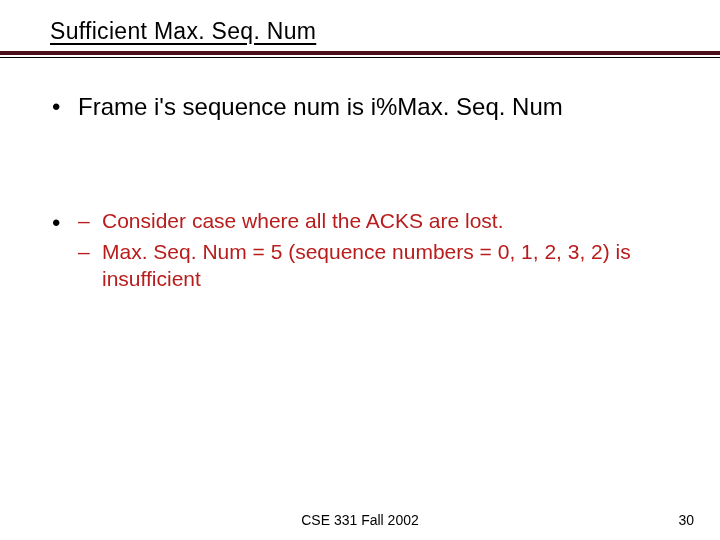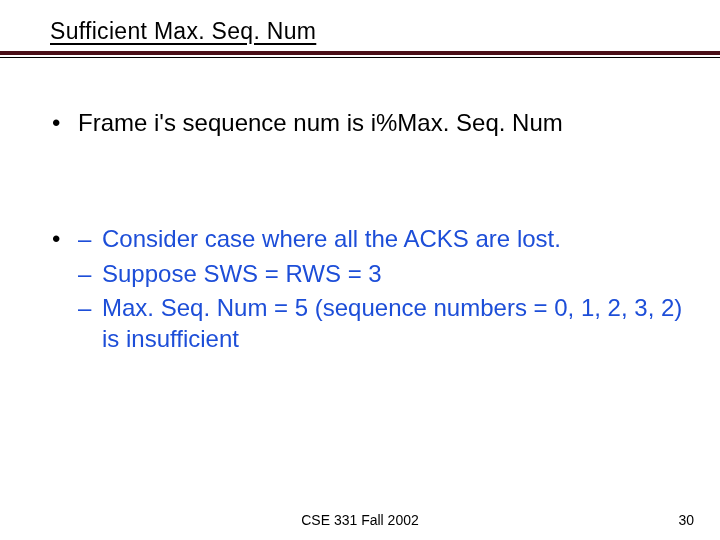--- a/index.html
+++ b/index.html
@@ -26,21 +26,21 @@
     margin-right: -28px;
   }
   .rule-thin {
     border: none;
     border-top: 1px solid #000;
     margin-top: 2px;
     margin-left: -50px;
     margin-right: -28px;
   }
   .content {
-    margin-top: 50px;
+    margin-top: 34px;
   }
   ul.level1 {
     list-style: none;
     padding-left: 0;
   }
   ul.level1 > li {
     font-size: 24px;
     color: #000;
     position: relative;
     padding-left: 28px;
@@ -55,22 +55,22 @@
     font-size: 24px;
   }
   .gap-lg { height: 34px; }
   .gap-md { height: 30px; }
   ul.level2 {
     list-style: none;
     padding-left: 0;
     margin-top: 12px;
   }
   ul.level2 > li {
-    font-size: 24px;
-    color: #1d4ed8;
+    font-size: 21px;
+    color: #b91c1c;
     position: relative;
     padding-left: 24px;
     margin-bottom: 4px;
     line-height: 1.28;
   }
   ul.level2 > li::before {
     content: "–";
     position: absolute;
     left: 0;
     top: 0;
@@ -108,21 +108,20 @@
     <li>Frame i's sequence num is i%Max. Seq. Num</li>
   </ul>
   <div class="gap-lg"></div>
   <ul class="level1">
   </ul>
   <div class="gap-md"></div>
   <ul class="level1">
     <li>
       <ul class="level2">
         <li>Consider case where all the ACKS are lost.</li>
-        <li>Suppose SWS = RWS = 3</li>
         <li>Max. Seq. Num = 5 (sequence numbers = 0, 1, 2, 3, 2) is insufficient</li>
       </ul>
     </li>
   </ul>
 </div>
 
 <div class="footer">
   <span class="footer-center">CSE 331 Fall 2002</span>
   <span class="footer-right">30</span>
 </div>

